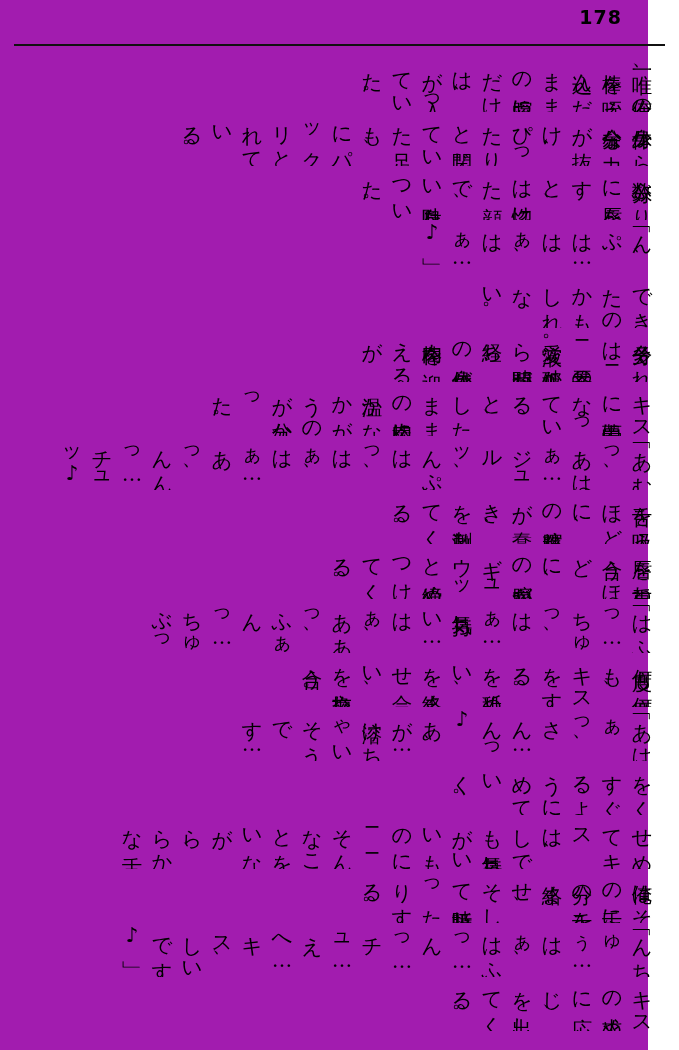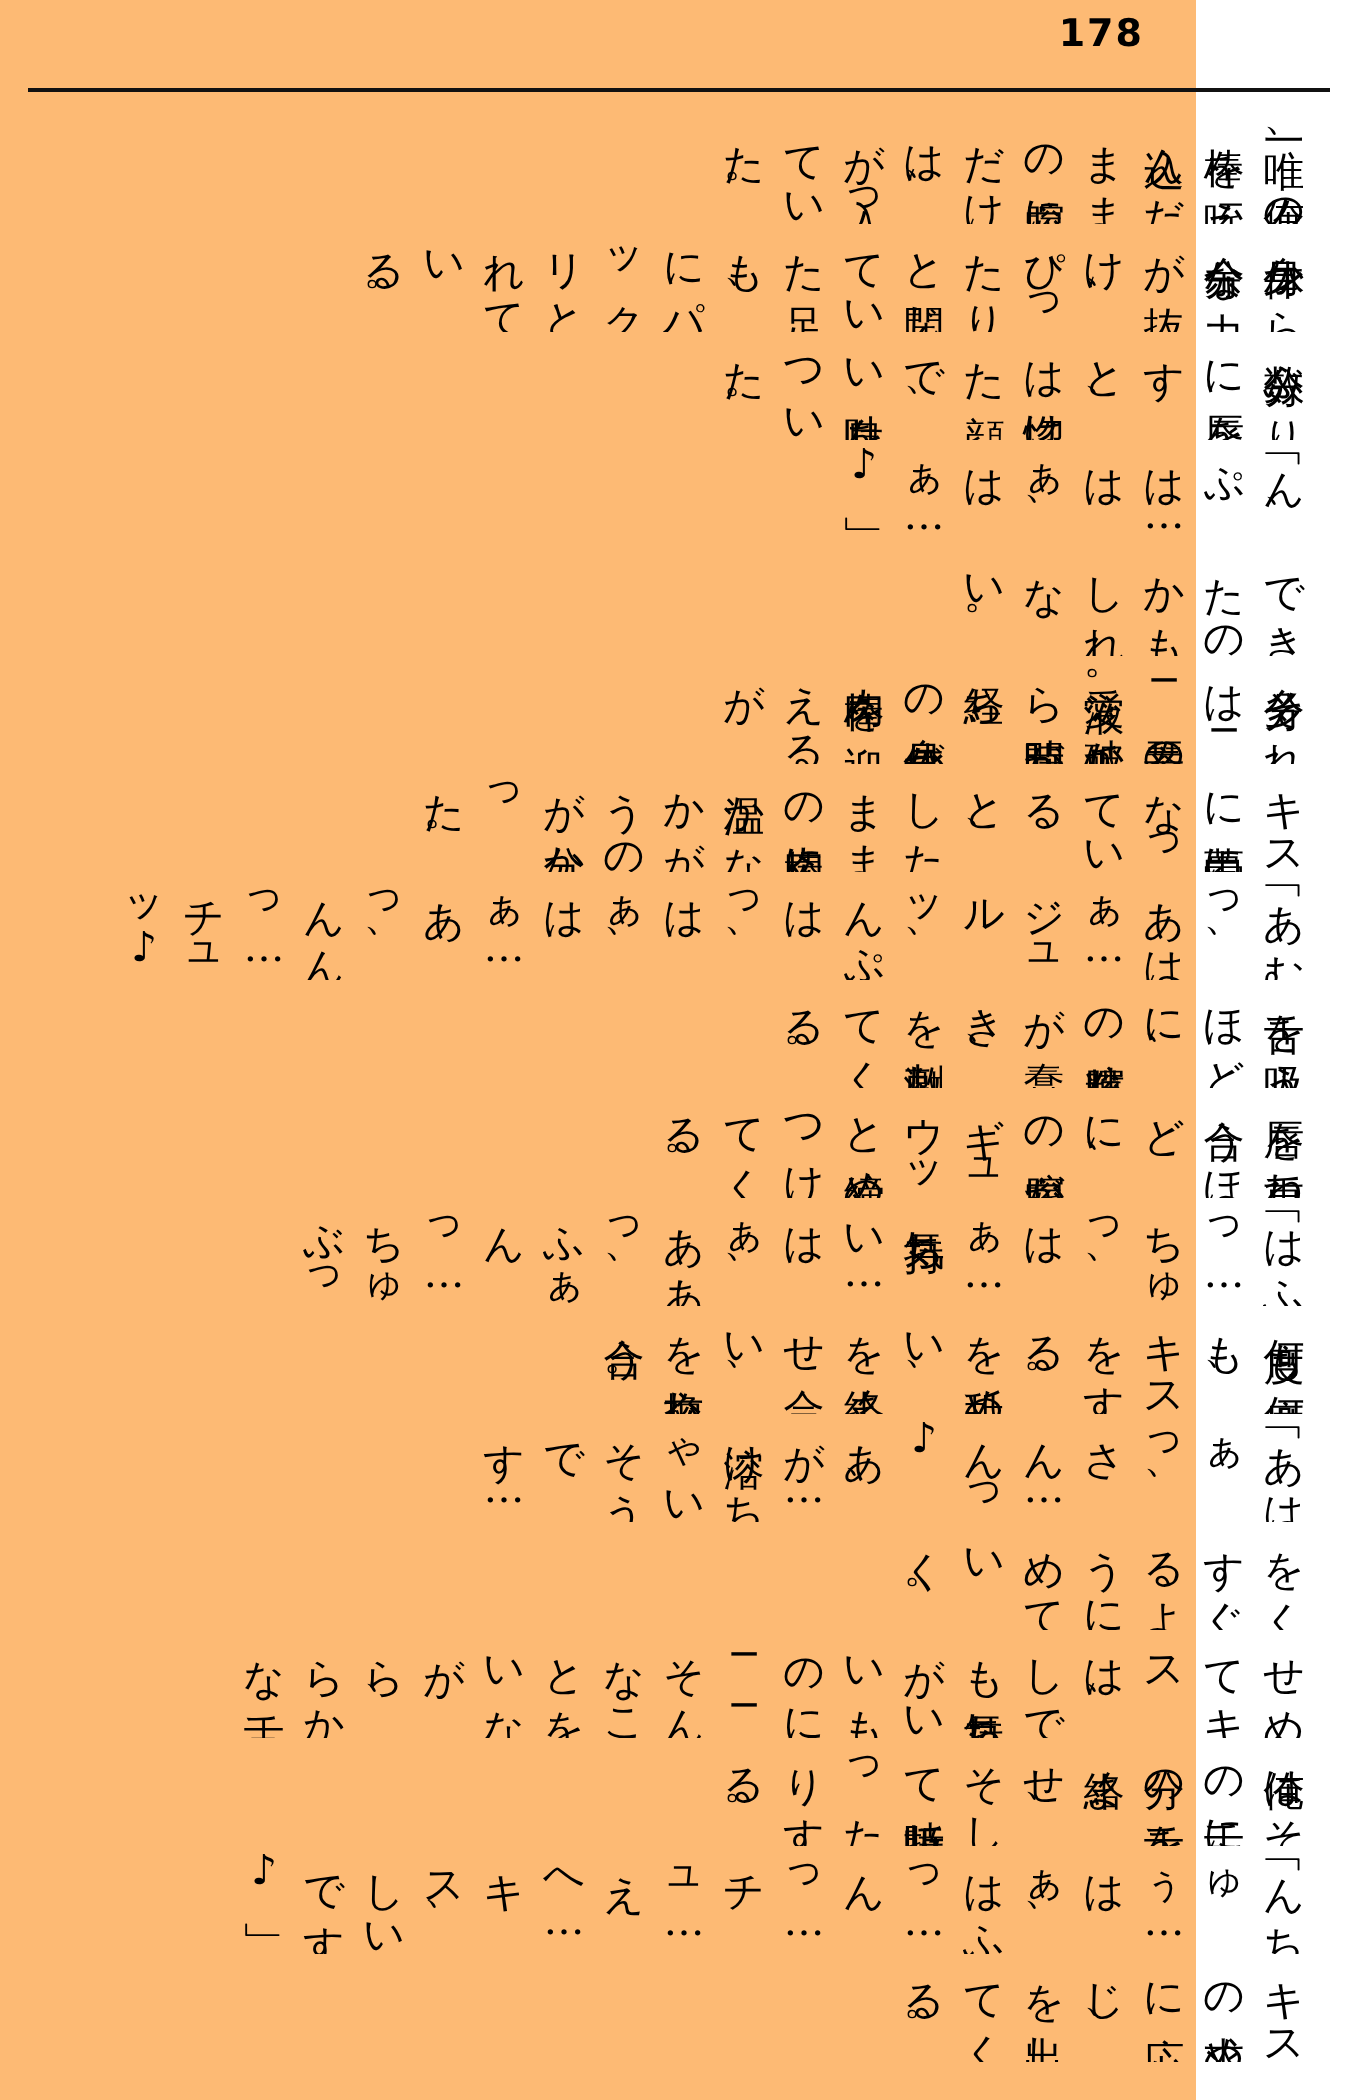--- a/index.html
+++ b/index.html
@@ -9,24 +9,24 @@
   }
   body {
     width: 679px;
     height: 1050px;
     overflow: hidden;
     font-family: "DejaVu Serif", "Liberation Serif", serif;
     color: #000000;
   }
   .page {
     position: relative;
-    width: 598px;
+    width: 648px;
     height: 1050px;
     box-sizing: border-box;
-    background: #fdba74;
+    background: #a21caf;
   }
   .page-number {
     position: absolute;
     top: 6px;
     right: 26px;
     font-size: 19px;
     font-weight: bold;
     letter-spacing: 1px;
     font-family: "DejaVu Sans", "Liberation Sans", sans-serif;
   }

